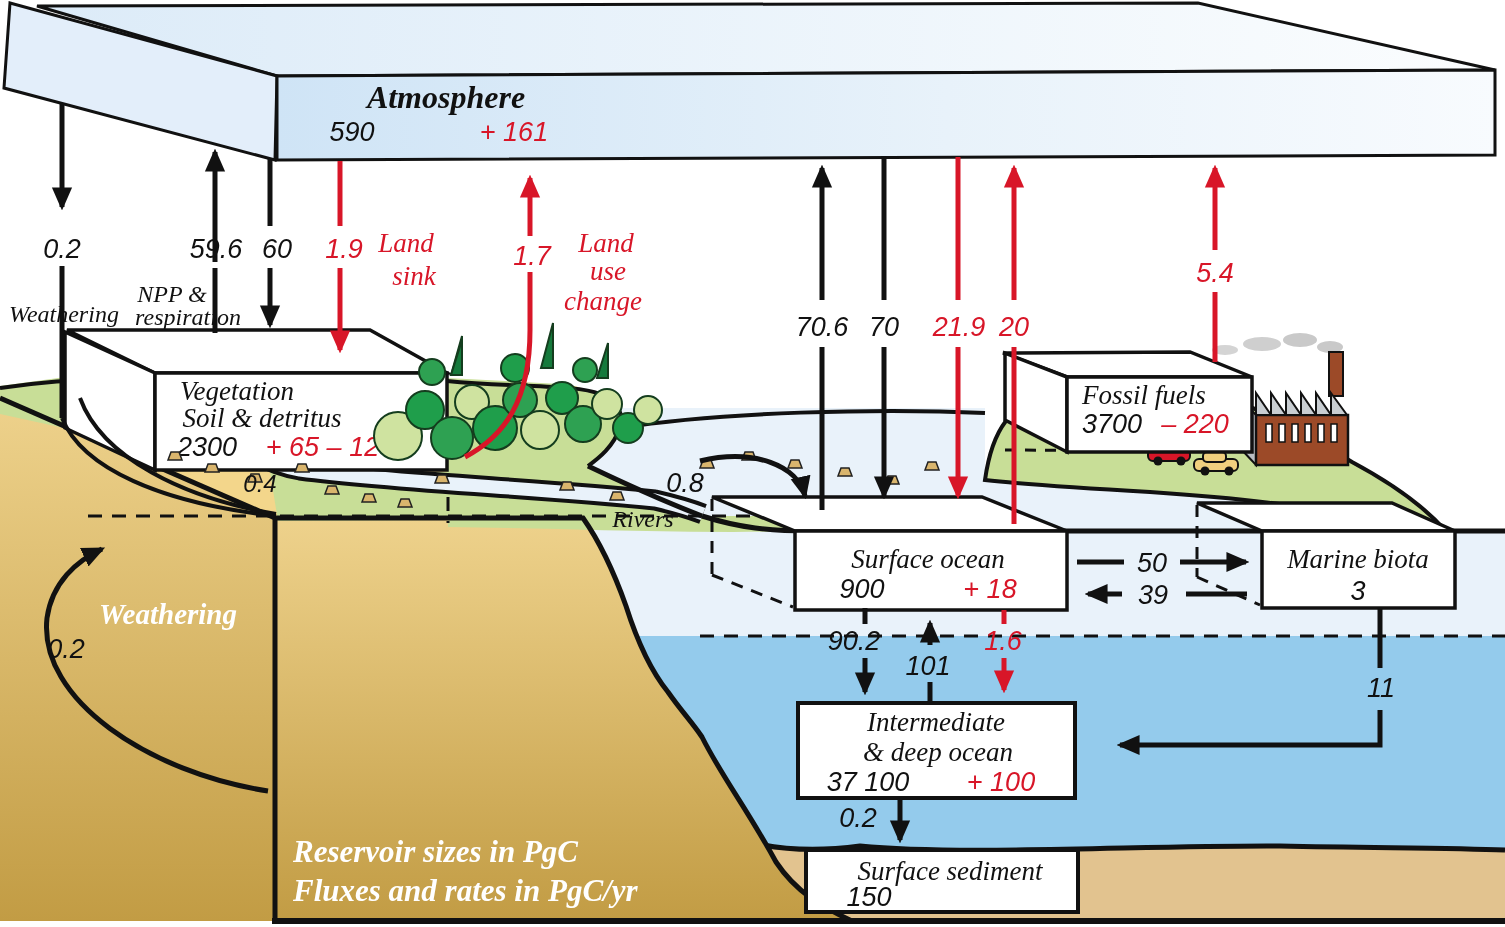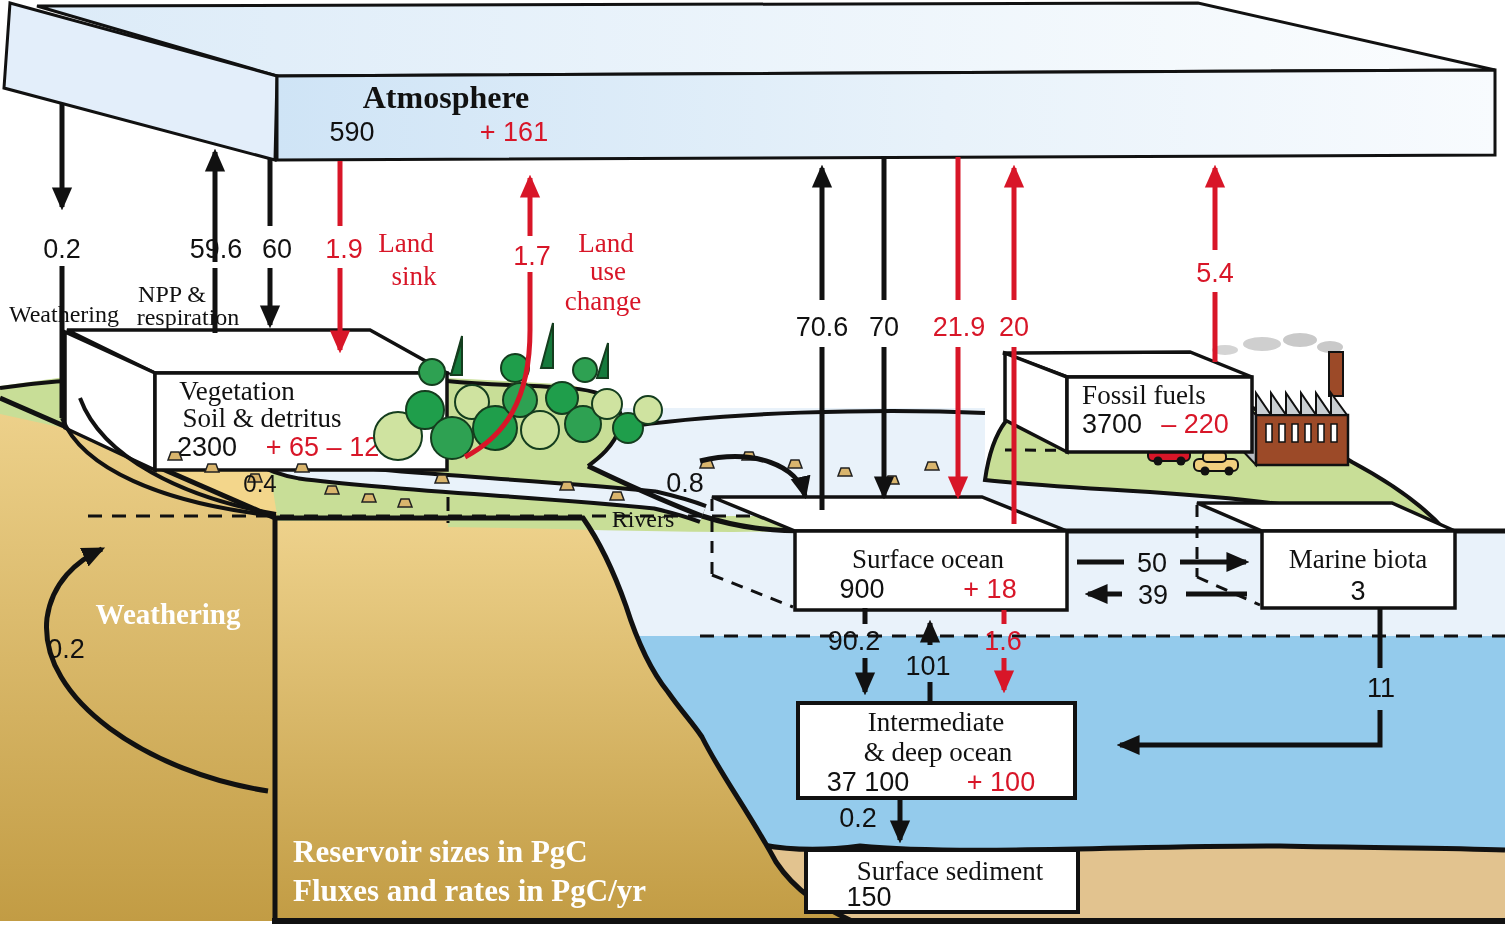--- a/index.html
+++ b/index.html
@@ -1,16 +1,16 @@
 <!DOCTYPE html>
 <html><head>
 <meta charset="utf-8">
 <style>
   html,body{margin:0;padding:0;background:#fff;}
-  .stage{width:1505px;height:927px;position:relative;font-family:"Liberation Serif",serif;}
+  .stage{width:1505px;height:927px;position:relative;font-family:"Liberation Serif",serif;font-style:italic;}
   svg{display:block;}
   .t-num{font-family:"Liberation Sans",sans-serif;font-size:27px;fill:#111;}
   .t-num-sm{font-family:"Liberation Sans",sans-serif;font-size:24px;fill:#111;}
   .t-red{fill:#d81628;}
   .t-word{font-family:"Liberation Serif",serif;font-size:24px;fill:#111;}
   .t-rword{font-family:"Liberation Serif",serif;font-size:27px;fill:#d81628;}
   .t-box{font-family:"Liberation Serif",serif;font-size:27px;fill:#111;}
   .t-title{font-family:"Liberation Serif",serif;font-size:32px;font-weight:bold;fill:#111;}
   .t-legend{font-family:"Liberation Serif",serif;font-size:31px;font-weight:bold;fill:#fff;}
   .t-weath{font-family:"Liberation Serif",serif;font-size:29px;font-weight:bold;fill:#fff;}

